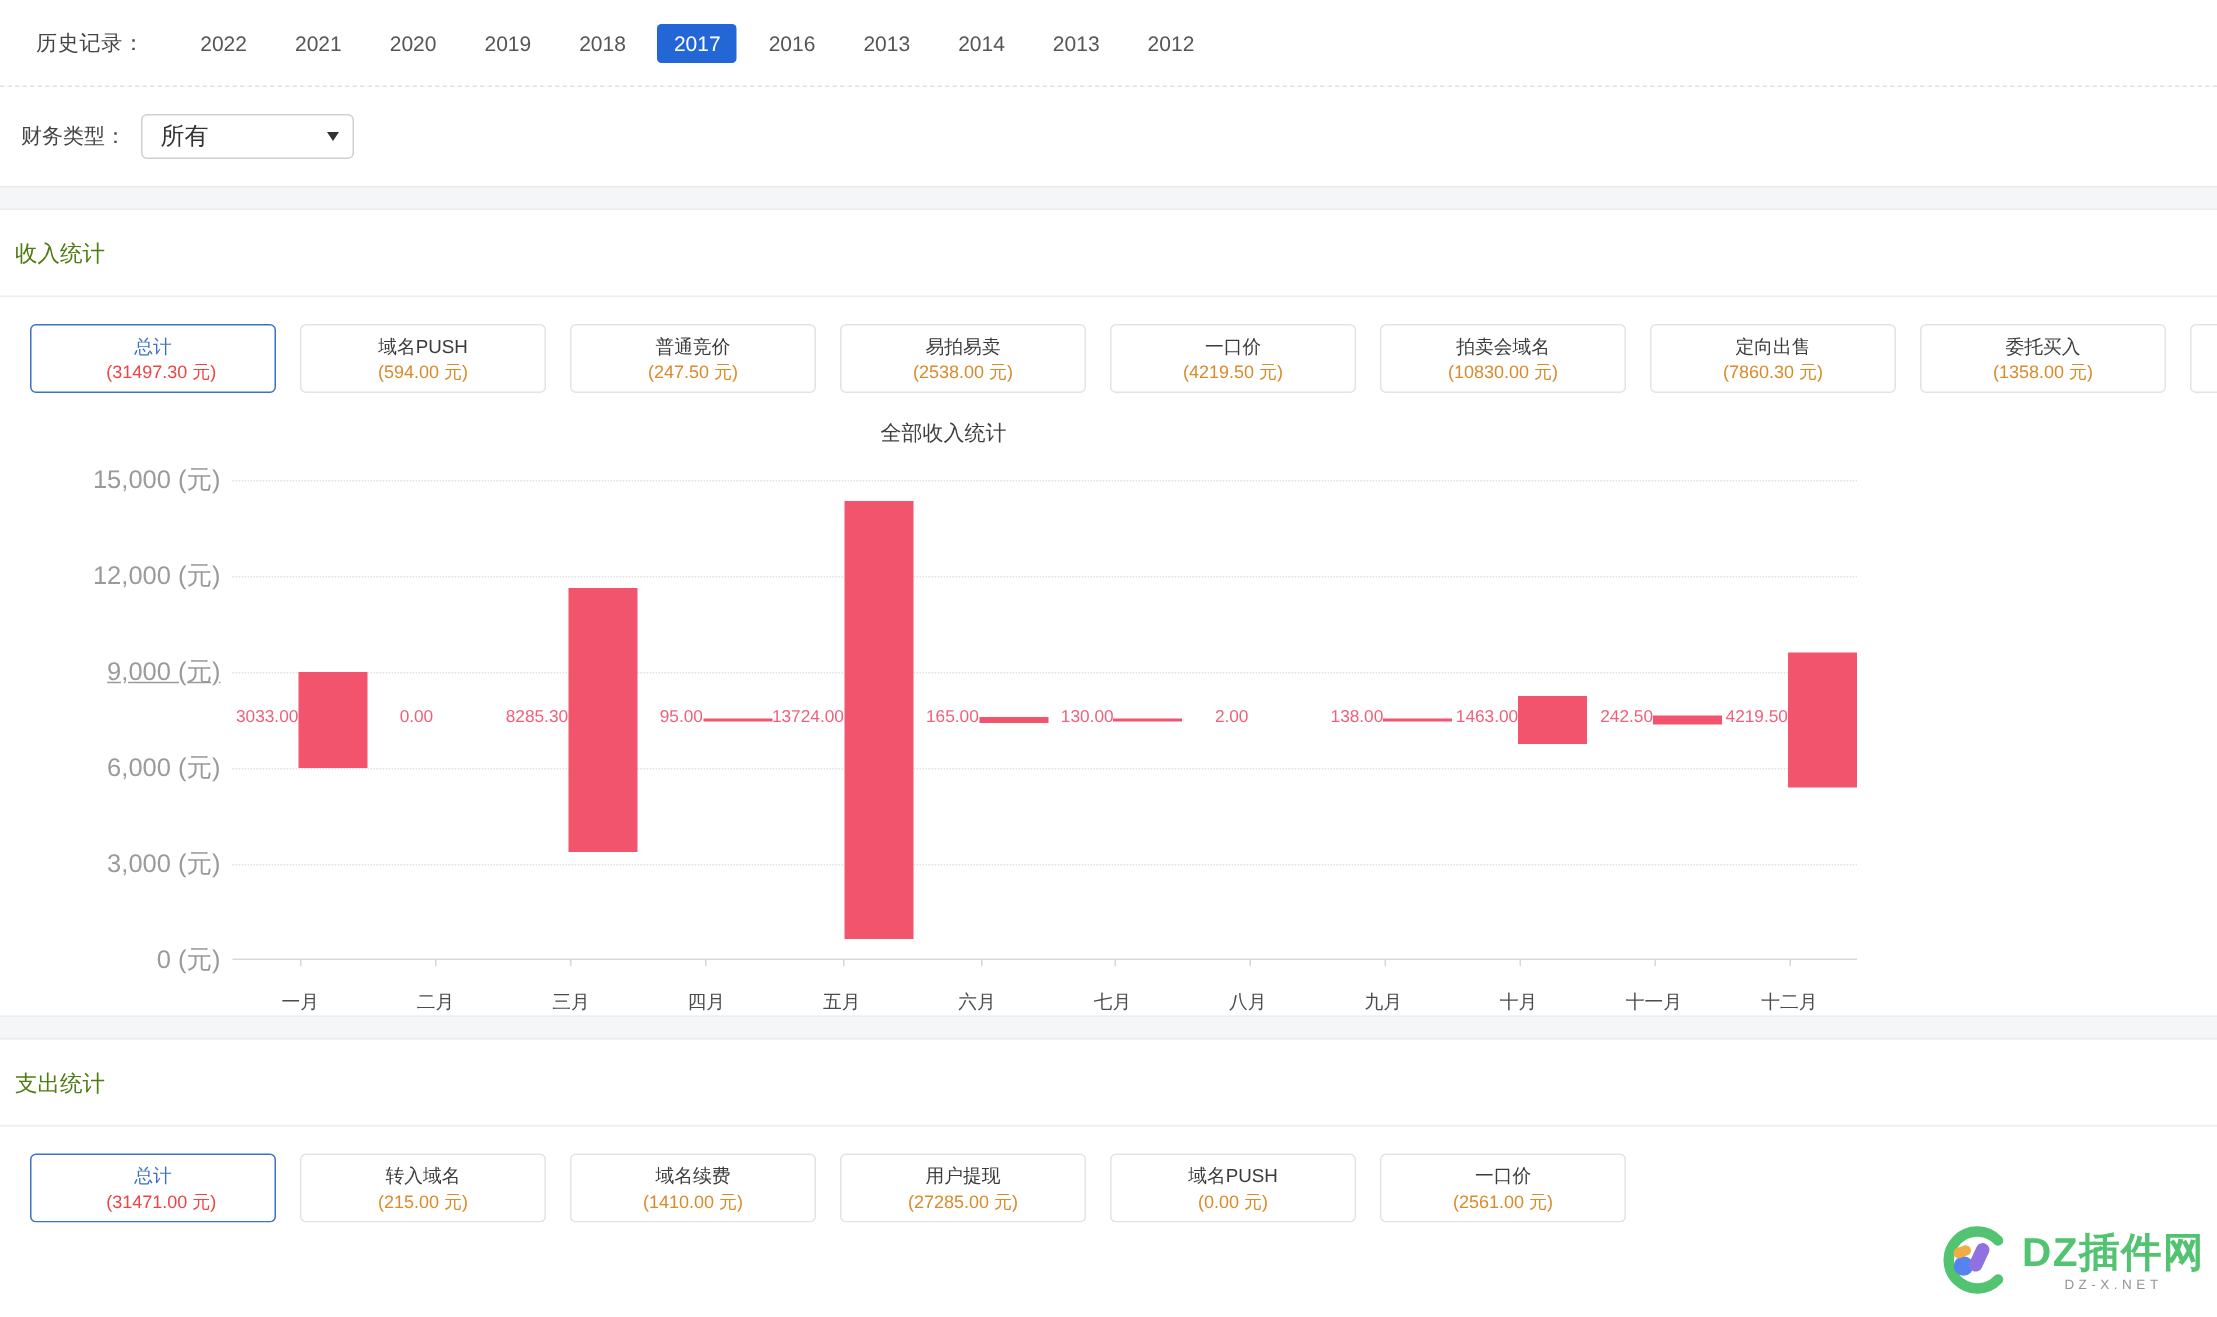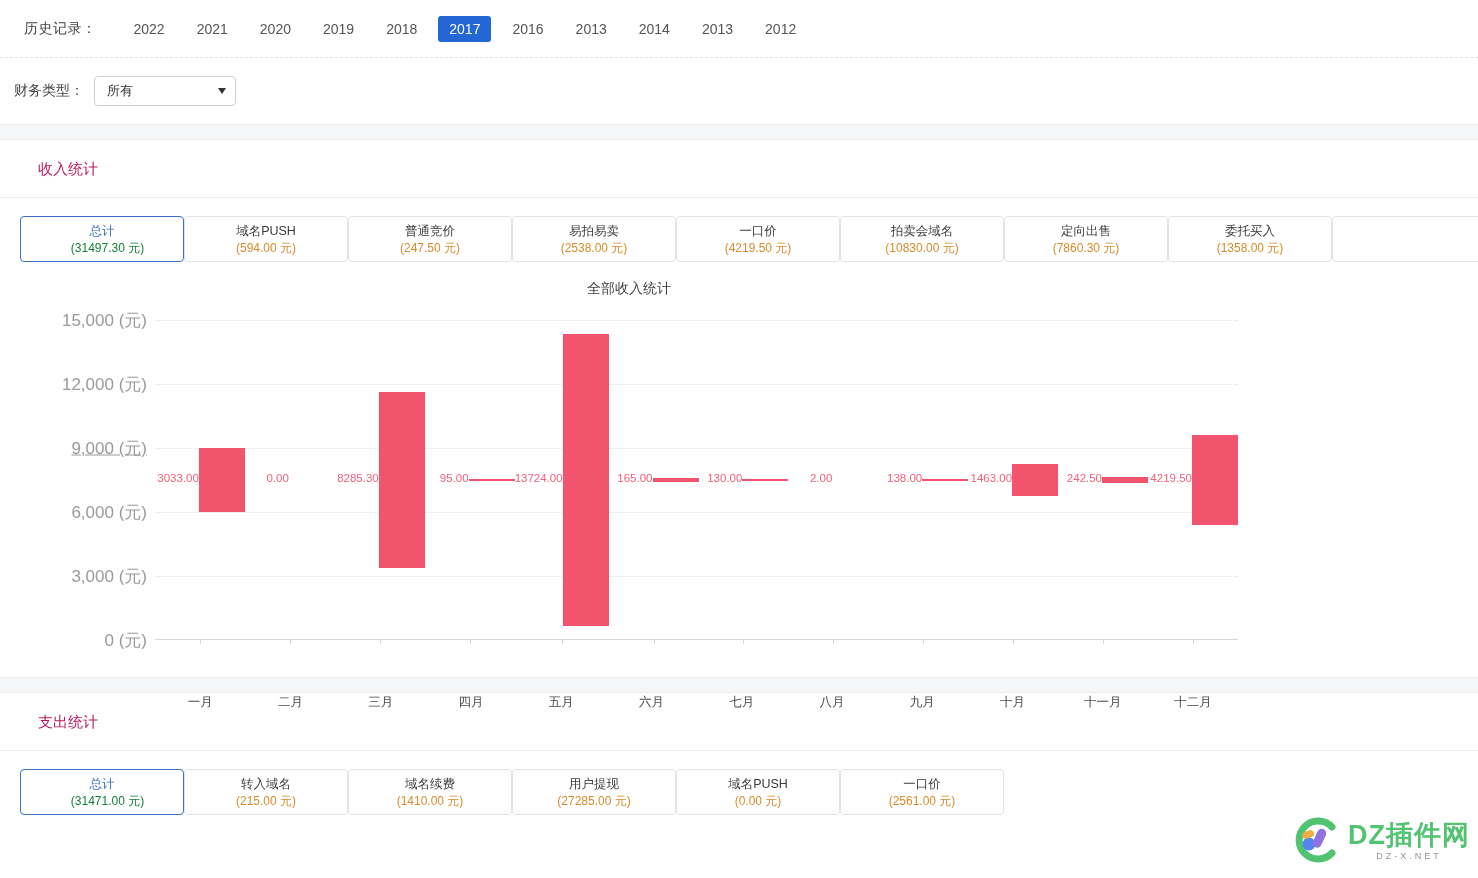--- a/index.html
+++ b/index.html
@@ -59,49 +59,50 @@
     width: 142px;
     height: 30px;
     border: 1px solid #cfcfcf;
     border-radius: 4px;
     background: #fff;
     display: flex;
     align-items: center;
     padding-left: 12px;
     cursor: pointer;
   }
-  .select-wrap .sel-text { font-size: 13px; color: #333; }
+  .select-wrap .sel-text { font-size: 16px; color: #333; }
   .select-arrow {
     position: absolute; right: 9px; top: 50%;
     transform: translateY(-50%);
     width: 0; height: 0;
     border-left: 4px solid transparent;
     border-right: 4px solid transparent;
     border-top: 6px solid #333;
   }
 
   
   .band {
     height: 16px;
     background: #f4f6f8;
     border-top: 1px solid #eaecee;
     border-bottom: 1px solid #eaecee;
   }
   .section-title {
     font-size: 15px;
-    color: #be185d;
-    padding: 20px 0 18px 38px;
+    color: #4d7c0f;
+    padding: 20px 0 18px 10px;
     border-bottom: 1px solid #ececec;
   }
 
   
   .cards-row {
     display: flex;
     align-items: flex-start;
     padding: 18px 0 0 20px;
+    gap: 16px;
     overflow: hidden;
     white-space: nowrap;
   }
   .stat-card {
     flex: 0 0 164px;
     width: 164px;
     height: 46px;
     border: 1px solid #e3e3e3;
     border-radius: 4px;
     background: #fff;
@@ -119,21 +120,21 @@
     color: #3b3b3b;
     line-height: 16px;
   }
   .stat-card .cval {
     font-size: 12px;
     color: #d98b2b;
     line-height: 16px;
     margin-top: 1px;
   }
   .stat-card.active .cname { color: #3b72c4; }
-  .stat-card.active .cval  { color: #15803d; margin-left: 11px; }
+  .stat-card.active .cval  { color: #ef4444; margin-left: 11px; }
 
   
   .chart-block { position: relative; width: 1258px; height: 415px; }
   .chart-title {
     text-align: center;
     font-size: 14px;
     color: #3f3f3f;
     padding-top: 18px;
   }
   .chart-area {
@@ -199,21 +200,20 @@
     position: absolute;
     left: 155px; right: 20px;
     top: 0;
     display: flex;
   }
   .xlabel {
     flex: 1 1 0;
     text-align: center;
     font-size: 12.5px;
     color: #4a4a4a;
-    margin-top: 34px;
   }
 
   
   .watermark {
     position: absolute;
     right: 8px;
     bottom: 14px;
     display: flex;
     align-items: center;
     opacity: .95;

